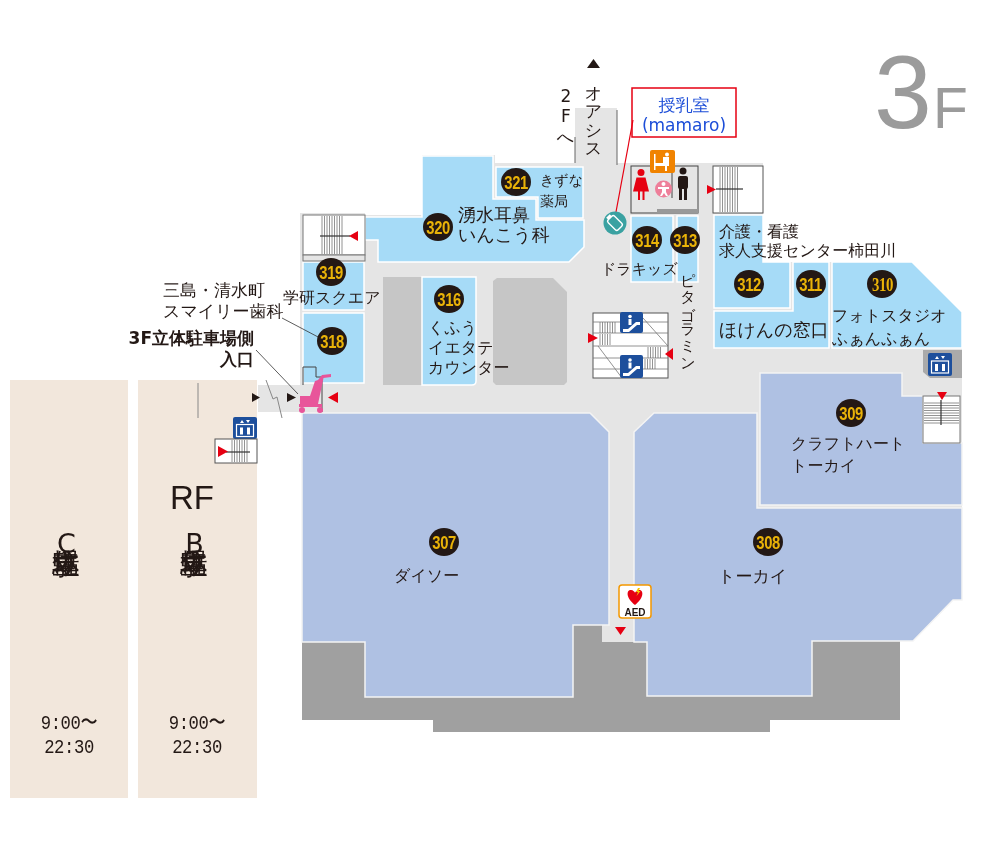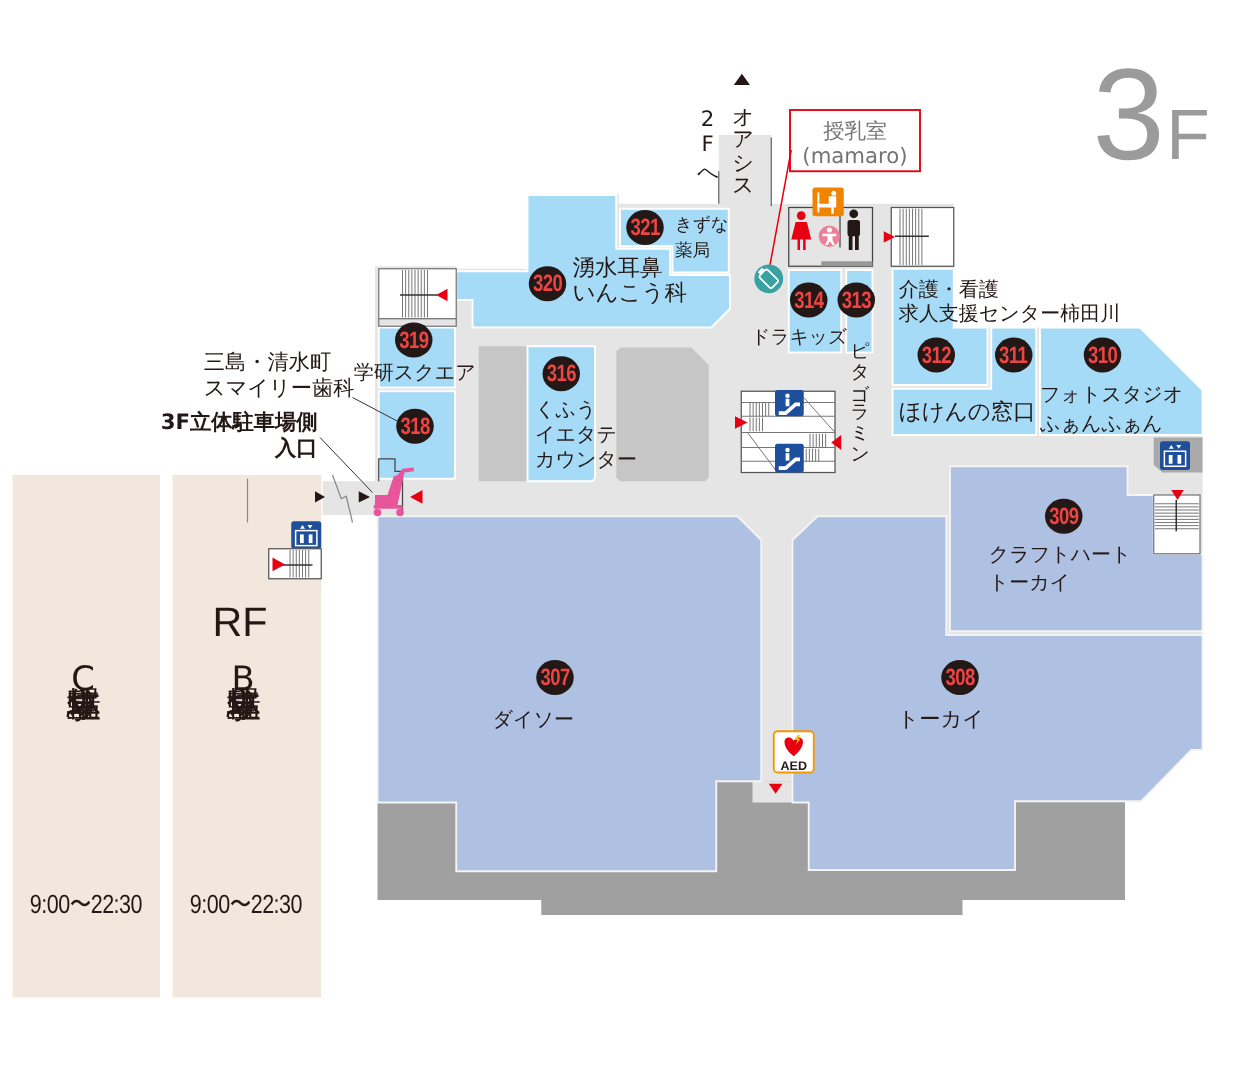--- a/index.html
+++ b/index.html
@@ -11,33 +11,33 @@
   .t { position:absolute; white-space:nowrap; font-size:17px; line-height:20px; color:#231815; }
   .t > div { white-space:nowrap; }
   .center { text-align:left; }
   .right { text-align:right; }
   .vt {
     position:absolute; writing-mode:vertical-rl; text-orientation:upright;
     white-space:nowrap; color:#231815;
   }
   .badge {
     position:absolute; width:30px; height:28px; border-radius:50%;
-    background:#231815; color:#ef4444;
+    background:#231815; color:#eab308;
     font-family:"Liberation Sans", sans-serif; font-weight:bold; font-size:19px;
     display:flex; align-items:center; justify-content:center; cursor:pointer;
   }
   .badge span { display:inline-block; transform:scaleX(0.78); letter-spacing:-0.5px; line-height:1; }
   .floor-num { position:absolute; font-family:"Liberation Sans", sans-serif; color:#9b9b9b; line-height:1; font-weight:normal; }
   .hours {
-    position:absolute; width:118px; text-align:center; font-family:Liberation Sans, sans-serif;
+    position:absolute; width:118px; text-align:center; font-family:Liberation Mono, monospace;
     font-size:21px; line-height:24px; color:#231815;
   }
   .hours span { display:inline-block; transform:scaleX(0.82); letter-spacing:-0.5px; }
   .rf { position:absolute; font-family:"Liberation Sans", sans-serif; font-size:33px; line-height:36px; text-align:center; width:60px; }
-  .mamaro-text { position:absolute; left:632px; width:104px; text-align:center; color:#737373; font-size:17px; line-height:20px; }
+  .mamaro-text { position:absolute; left:632px; width:104px; text-align:center; color:#1d4ed8; font-size:17px; line-height:20px; }
   .bold { font-weight:bold; }
 </style>
 </head>
 <body>
 
 <svg class="map" width="1005" height="864" viewBox="0 0 1005 864" xmlns="http://www.w3.org/2000/svg">
 
   <rect x="10" y="380" width="118" height="418" fill="#f2e7dc"></rect>
   <rect x="138" y="380" width="119" height="418" fill="#f2e7dc"></rect>
   <line x1="198" y1="383" x2="198" y2="418" stroke="#888" stroke-width="1"></line>
@@ -346,21 +346,21 @@
   <div>求人支援センター柿田川</div>
 </div>
 
 <div class="badge" style="left:796px; top:270px;">
     <span>311</span>
   </div>
 <div class="t" style="left:719px; top:319px; font-size:18px; line-height:22px;">
   <div>ほけんの窓口</div>
 </div>
 
-<div class="badge" style="left:867px; top:270px;">
+<div class="badge" style="left:867px; top:270px;font-family:Liberation Serif, serif;">
     <span>310</span>
   </div>
 <div class="t center" style="left:832px; width:120px; top:304px; font-size:16px; line-height:23px;">
   <div>フォトスタジオ</div>
   <div>ふぁんふぁん</div>
 </div>
 
 <div class="badge" style="left:836px; top:399px;">
     <span>309</span>
   </div>

